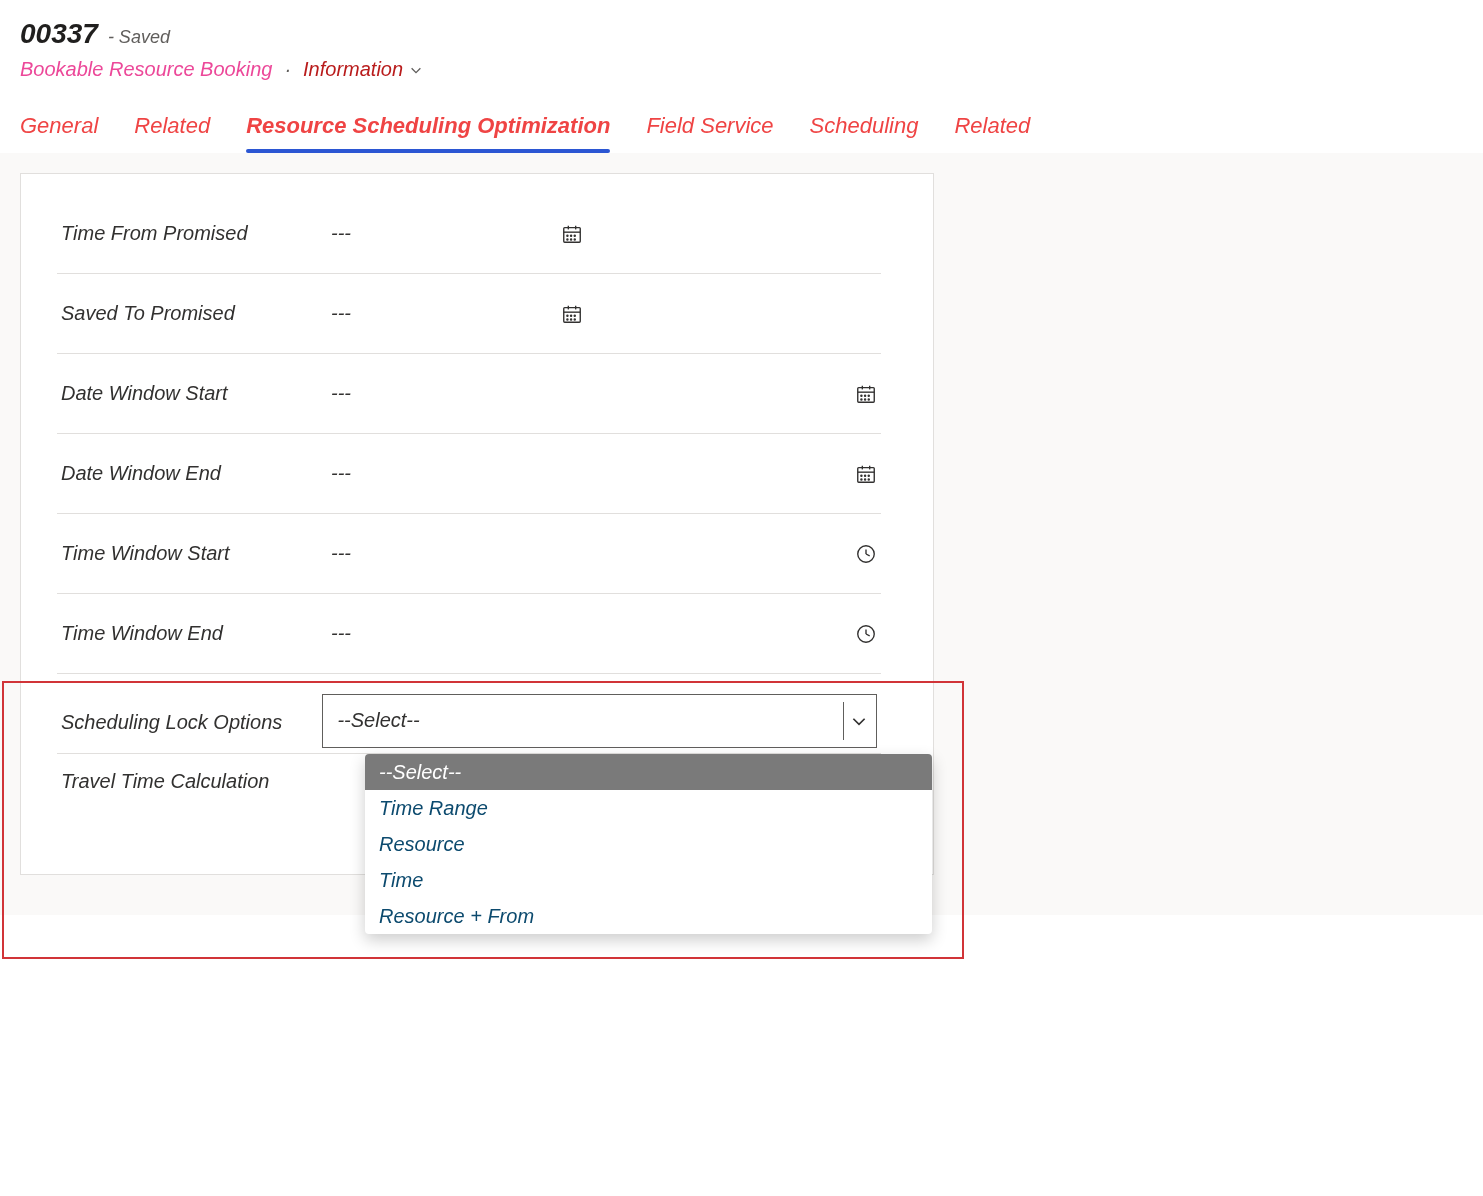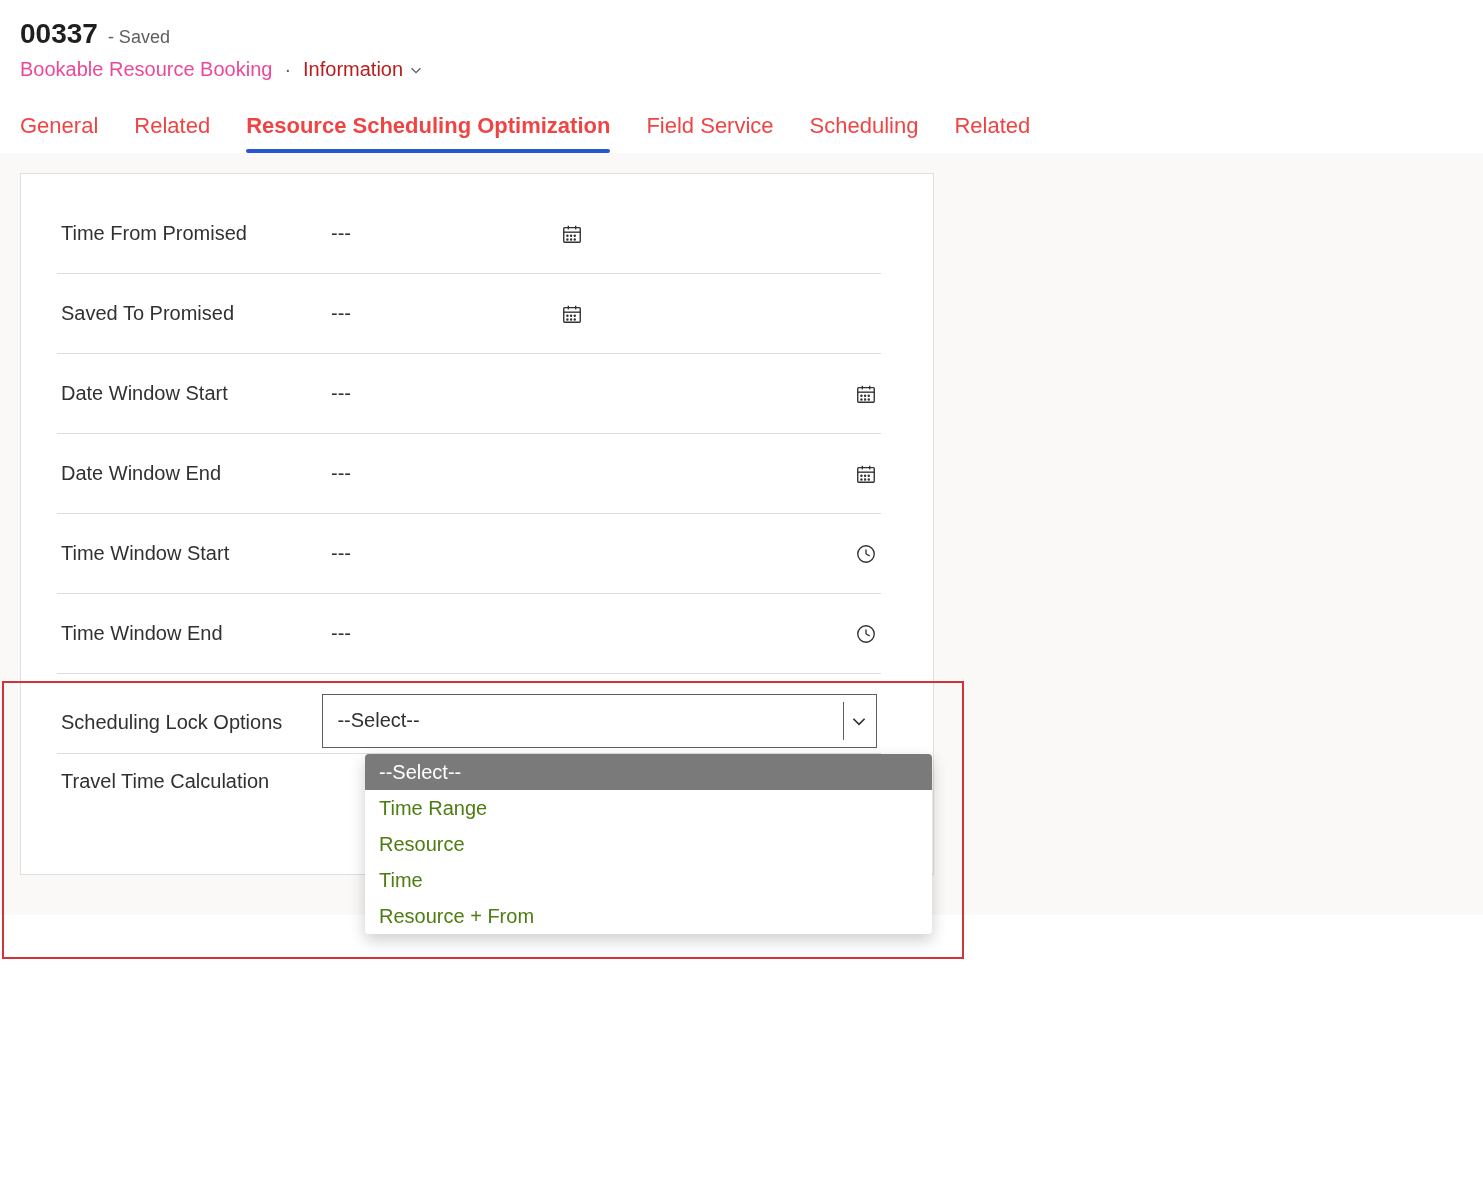--- a/index.html
+++ b/index.html
@@ -1,17 +1,17 @@
 <!DOCTYPE html>
 <html><head>
 <meta charset="utf-8">
 <style>
   * { box-sizing: border-box; margin: 0; padding: 0; }
   body { font-family: "Segoe UI", -apple-system, sans-serif; background: #fff; color: #323130; }
-  .container { width: 1483px; height: 972px; position: relative; background: #fff; }
+  .container { width: 1483px; height: 972px; position: relative; background: #fff; font-style: italic; }
   .header { padding: 18px 20px 0 20px; }
   .record-title-row { display: flex; align-items: baseline; gap: 10px; }
   .record-title { font-size: 28px; font-weight: 600; color: #201f1e; }
   .save-status { font-size: 18px; color: #605e5c; }
   .subtitle-row { display: flex; align-items: center; gap: 12px; margin-top: 8px; }
   .entity-name { font-size: 20px; color: #ec4899; }
   .dot-sep { font-size: 20px; color: #605e5c; }
   .form-selector { display: flex; align-items: center; gap: 6px; cursor: pointer; font-size: 20px; color: #b91c1c; }
   .chevron { width: 14px; height: 14px; }
   
@@ -32,21 +32,21 @@
   
   .annotation-box { position: absolute; border: 2px solid #d13438; pointer-events: none; }
   .annotation-box.a1 { left: 2px; top: 681px; width: 962px; height: 278px; }
   
   .select-control { display: flex; align-items: center; width: 572px; height: 54px; border: 1px solid #605e5c; background: #fff; padding: 0 8px 0 14px; cursor: pointer; }
   .select-control-text { font-size: 20px; color: #323130; }
   .select-divider { width: 1px; height: 38px; background: #605e5c; margin-left: auto; margin-right: 6px; }
   .select-chevron { width: 18px; height: 18px; }
   
   .dropdown-list { position: absolute; width: 567px; background: #fff; border-radius: 4px; box-shadow: 0 6px 16px rgba(0,0,0,0.2); overflow: hidden; }
-  .dropdown-item { padding: 3px 14px; font-size: 20px; color: #4d7c0f; cursor: pointer; line-height: 1.5; }
+  .dropdown-item { padding: 3px 14px; font-size: 20px; color: #0c4a6e; cursor: pointer; line-height: 1.5; }
   .dropdown-item.selected { background: #7a7a7a; color: #fff; }
   
   .icon-calendar svg, .icon-clock svg { display: block; }
 </style>
 </head>
 <body>
 
 <div class="container">
   <div class="header">
     <div class="record-title-row">

